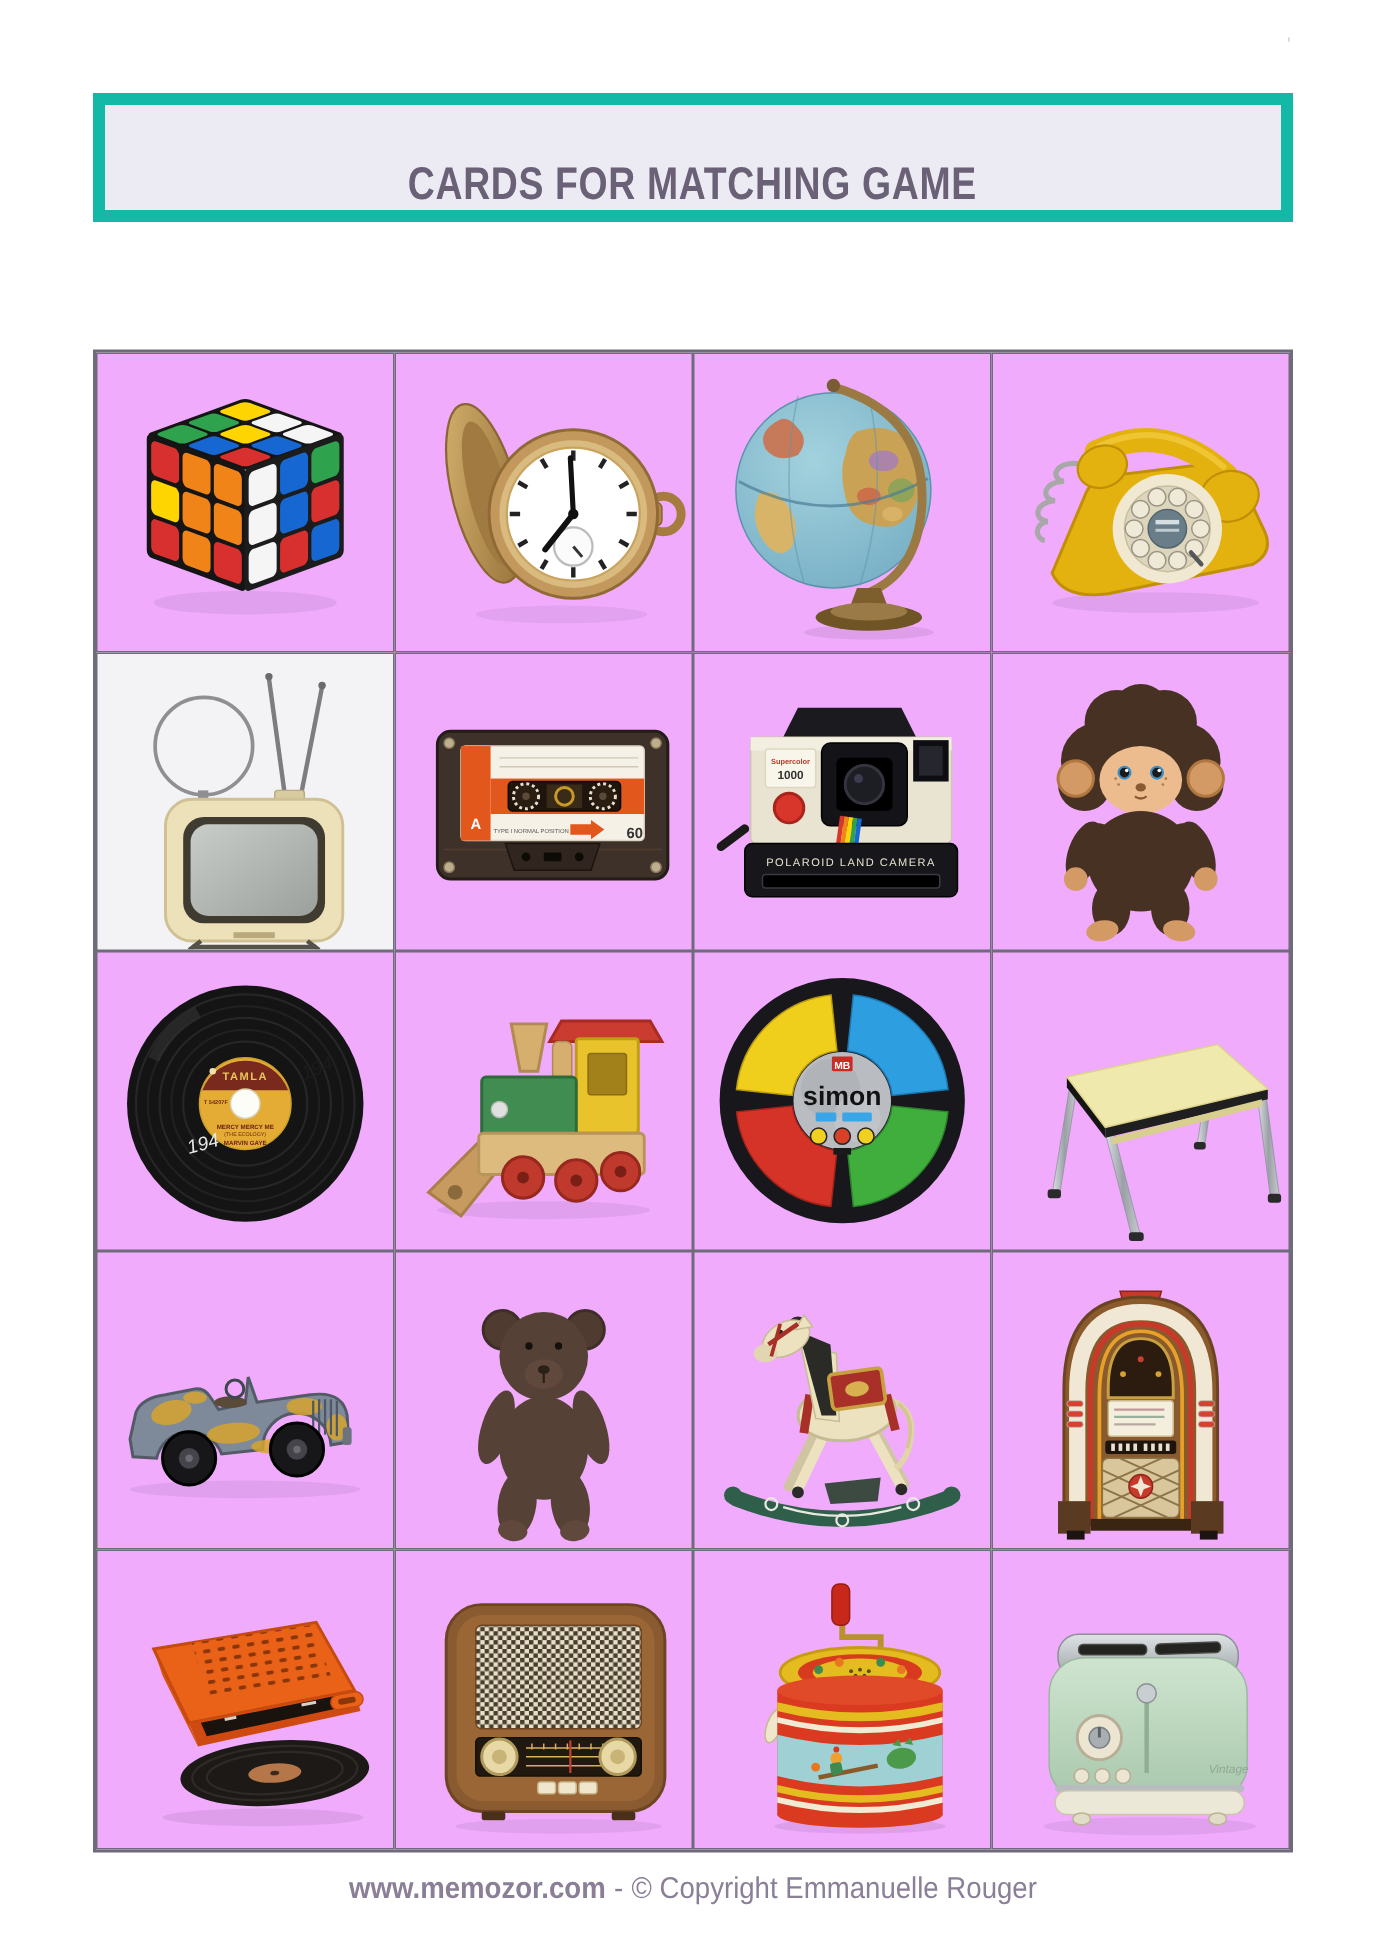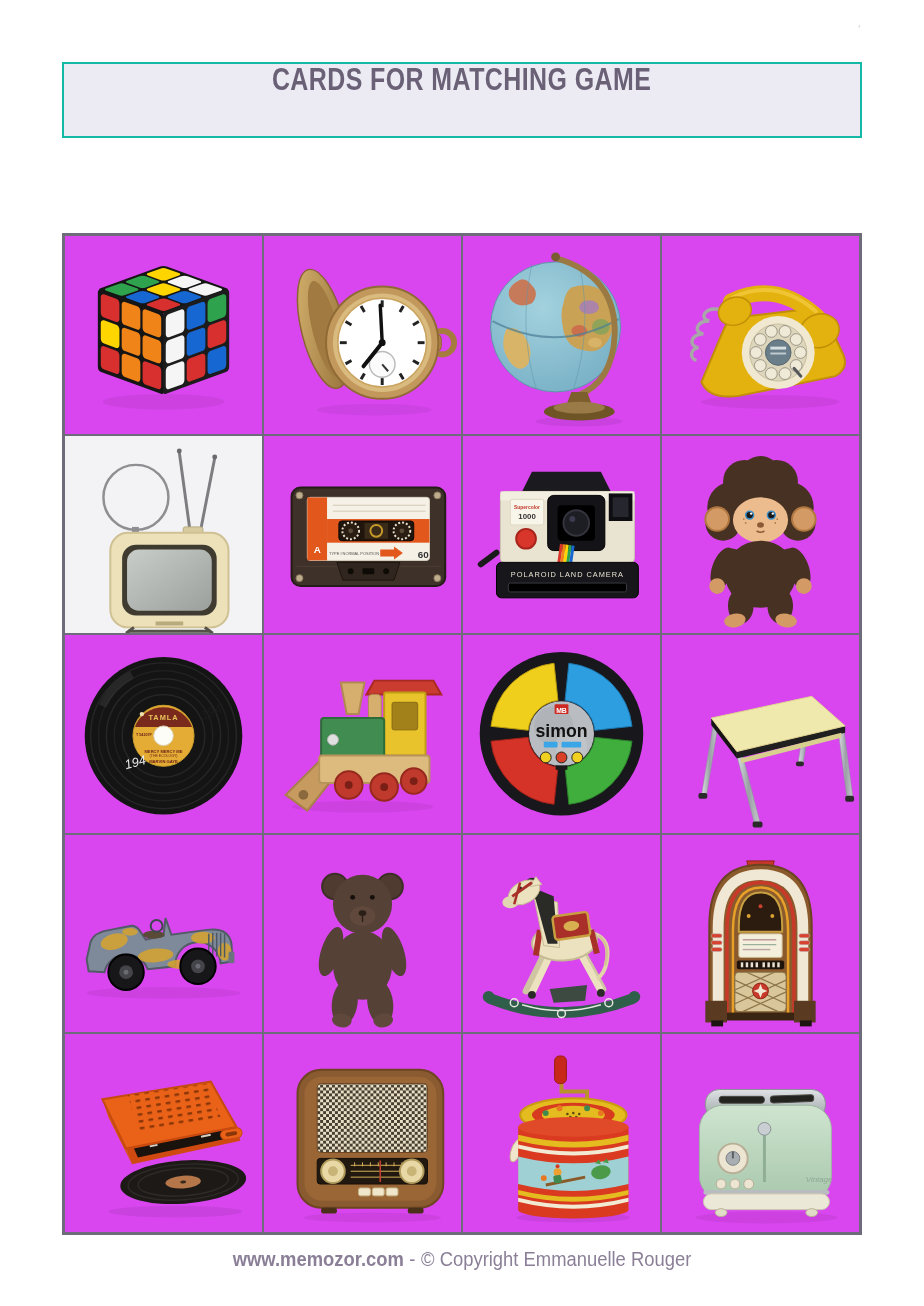--- a/index.html
+++ b/index.html
@@ -1,30 +1,30 @@
 <!DOCTYPE html>
 <html><head>
 <meta charset="utf-8">
 <style>
   html,body{margin:0;padding:0;background:#fff;}
   .page{position:relative;width:924px;height:1306px;background:#fff;overflow:hidden;
         font-family:"Liberation Sans",sans-serif;}
   .stray{position:absolute;left:858px;top:22px;color:#d6d6d6;font-size:13px;}
-  .header{position:absolute;left:62px;top:62px;width:800px;height:76px;
-          background:#ecebf4;border:2px solid #14b8a6;box-sizing:border-box;
-          display:flex;align-items:flex-start;justify-content:center;}
+  .header{position:absolute;left:62px;top:62px;width:800px;height:86px;
+          background:#ecebf4;border:8px solid #14b8a6;box-sizing:border-box;
+          display:flex;align-items:flex-end;justify-content:center;}
   .header h1{margin:0;font-size:29px;font-weight:700;color:#6a6177;letter-spacing:.5px;
           transform:scale(.86,1.05);white-space:nowrap;}
   .instructions{position:absolute;left:62px;top:163px;width:800px;color:#6a6177;
           font-size:21px;line-height:29px;font-weight:400;}
   .instructions div{transform:scaleX(.9);transform-origin:left center;white-space:nowrap;}
   .grid{position:absolute;left:62px;top:233px;width:800px;height:1002px;
         box-sizing:border-box;border:2px solid #6e6b7b;
         display:grid;grid-template-columns:repeat(4,1fr);grid-template-rows:repeat(5,1fr);}
-  .cell{border:1px solid #6e6b7b;background:#d946ef;overflow:hidden;}
+  .cell{border:1px solid #6e6b7b;background:#f0abfc;overflow:hidden;}
   .cell svg{width:100%;height:100%;display:block;}
   .cell-gray{background:#f3f3f5;}
   .footer{position:absolute;left:0;top:1248px;width:924px;display:flex;
           justify-content:center;align-items:baseline;color:#8a7f97;font-size:20px;
           transform:scaleX(.92);}
   .footer .site{font-weight:700;}
   .footer .sep{margin:0 6px;}
   text{font-family:"Liberation Sans",sans-serif;}
 </style>
 </head>

